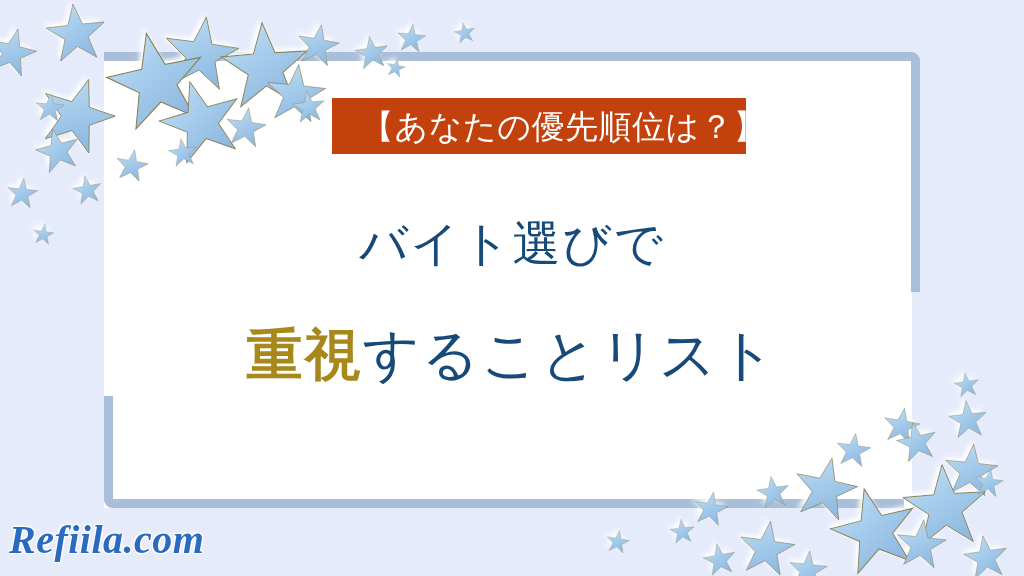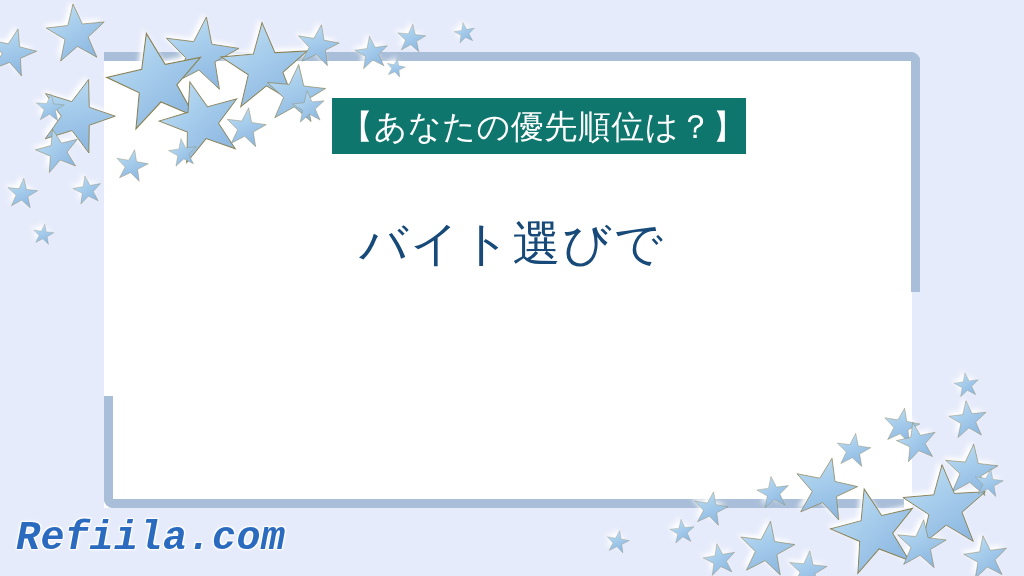--- a/index.html
+++ b/index.html
@@ -69,25 +69,26 @@
     border-bottom-left-radius: 9px;
   }
 
   
   .badge {
     position: absolute;
     left: 332px;
     top: 98px;
     width: 414px;
     height: 56px;
-    background: #0f766e;
+    background: #c2410c;
     display: flex;
     align-items: center;
-    justify-content: flex-end;
+    justify-content: flex-start;
     box-sizing: border-box;
+    padding-left: 29px;
   }
   .badge-text {
     color: #ffffff;
     font-size: 33px;
     letter-spacing: 0.5px;
     line-height: 1;
     white-space: nowrap;
     font-weight: 400;
   }
 
@@ -120,23 +121,23 @@
     color: #a8881b;
     font-weight: 700;
   }
   .kw-navy {
     color: #174a78;
   }
 
   
   .logo {
     position: absolute;
-    left: 16px;
+    left: 9px;
     top: 516px;
-    font-family: Liberation Mono, monospace;
+    font-family: Liberation Serif, serif;
     font-style: italic;
     font-weight: 700;
     font-size: 40px;
     color: #2a6bbf;
     text-shadow:
       1px 1px 0 #ffffff, -1px 1px 0 #ffffff,
       1px -1px 0 #ffffff, -1px -1px 0 #ffffff,
       0 0 4px #ffffff;
     letter-spacing: 0.5px;
     white-space: nowrap;
@@ -162,20 +163,23 @@
   <div class="frame-right"></div>
   <div class="frame-left"></div>
   <div class="frame-bottom"></div>
 
   <div class="badge">
     <span class="badge-text">【あなたの優先順位は？】</span>
   </div>
 
   <div class="headline">
     <div class="line1">バイト選びで</div>
+    <div class="line2">
+      <span class="kw-gold">重視</span><span class="kw-navy">することリスト</span>
+    </div>
   </div>
 
   <div class="logo">Refiila.com</div>
 
   <div class="star-layer">
     <svg class="star-layer" width="1024" height="576" viewBox="0 0 1024 576">
       <defs>
         <linearGradient id="starGrad" x1="0" y1="0" x2="0.6" y2="1">
           <stop offset="0%" stop-color="#c9e2f4"></stop>
           <stop offset="45%" stop-color="#a9cfed"></stop>

